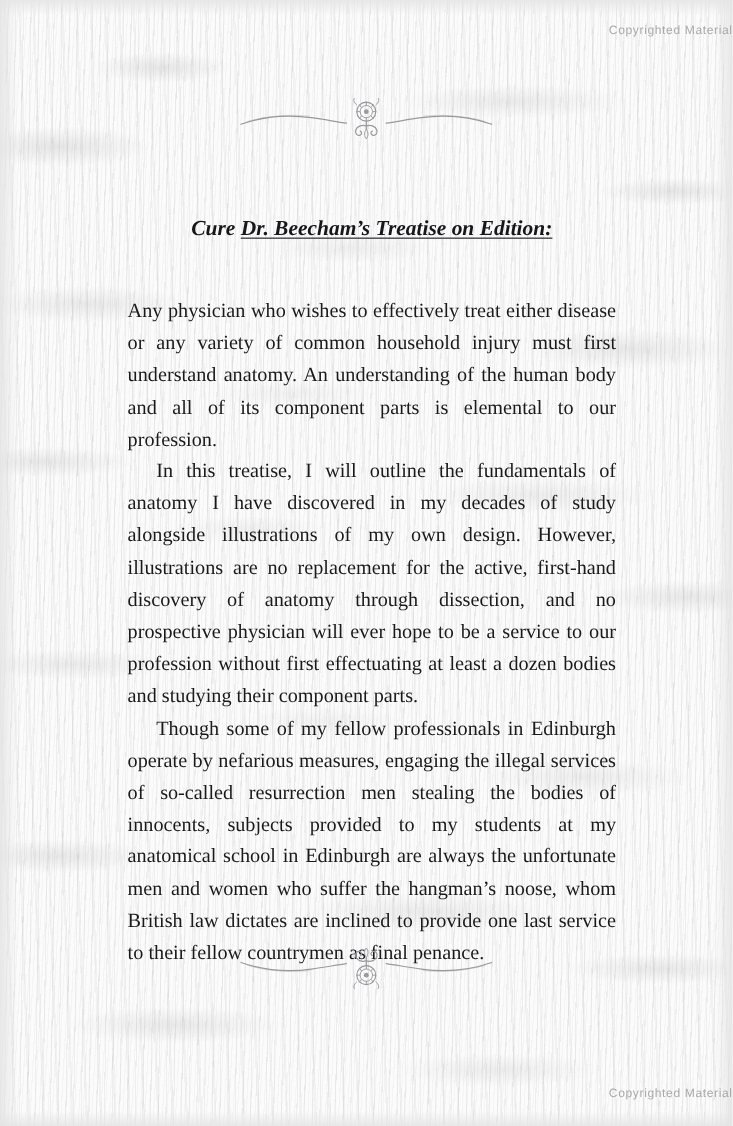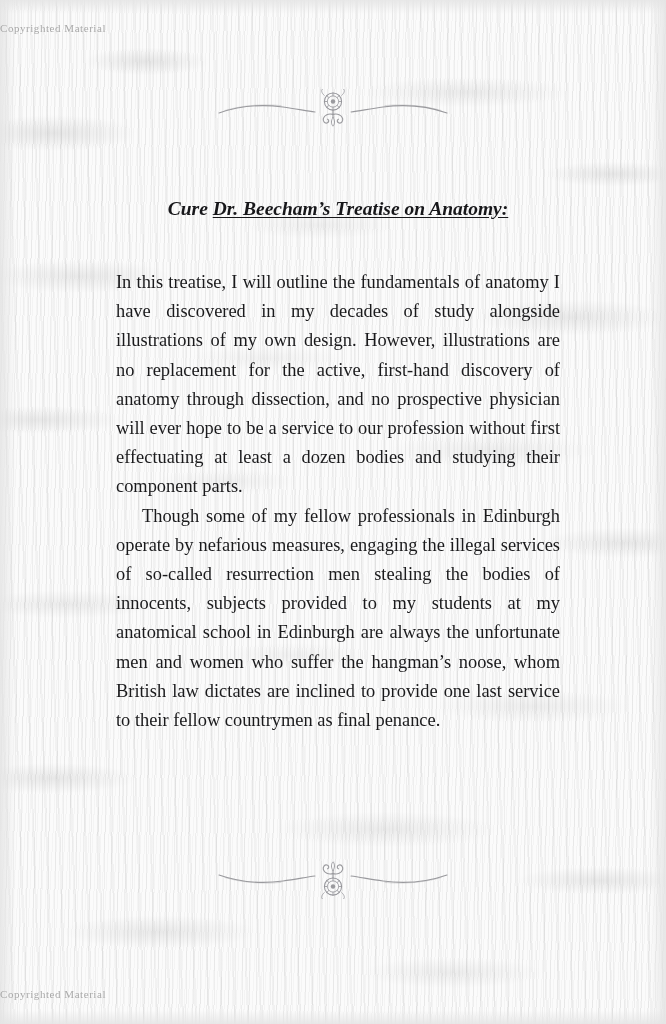--- a/index.html
+++ b/index.html
@@ -78,22 +78,22 @@
       linear-gradient(to left,  rgba(228,228,228,.85) 0px, rgba(228,228,228,0) 16px),
       linear-gradient(to bottom, rgba(230,230,230,.92) 0px, rgba(230,230,230,0) 14px),
       linear-gradient(to top,    rgba(230,230,230,.92) 0px, rgba(230,230,230,0) 14px);
   }
 
   
   .watermark {
     position: absolute;
     left: 0;
     width: 666px;
-    text-align: left;
-    font-family: Liberation Serif, serif;
+    text-align: right;
+    font-family: Liberation Sans, sans-serif;
     font-size: 11px;
     letter-spacing: .55px;
     color: #a9a9a9;
     user-select: none;
   }
   #watermark-top    { top: 22px; }
   #watermark-bottom { top: 988px; }
 
   
   .ornament {
@@ -191,24 +191,25 @@
           <path d="M0 6.4 C4.6 5.2 8.6 7.0 9.6 10.4 C10.4 13.2 8.4 15.6 6.0 15.0 C4.0 14.5 3.6 12.0 5.4 11.2"></path>
           <path d="M0 9.5 C-2.2 12.4 -2.0 16.0 0 18.2 C2.0 16.0 2.2 12.4 0 9.5" stroke-width="0.9"></path>
         </g>
       </g>
     </svg>
   </div>
 
   <div id="content">
 
     <div id="heading">
-      <span class="hl"><span>Cure </span><span class="ul">Dr. Beecham’s Treatise on Anatomy:</span></span>
+      <span class="hl"><span>Cure </span><span class="ul">Dr. Beecham’s Treatise on Edition:</span></span>
     </div>
 
     <div id="body-copy">
+      <p>Any physician who wishes to effectively treat either disease or any variety of common household injury must first understand anatomy. An understanding of the human body and all of its component parts is elemental to our profession.</p>
       <p>In this treatise, I will outline the fundamentals of anatomy I have discovered in my decades of study alongside illustrations of my own design. However, illustrations are no replacement for the active, first-hand discovery of anatomy through dissection, and no prospective physician will ever hope to be a service to our profession without first effectuating at least a dozen bodies and studying their component parts.</p>
       <p>Though some of my fellow professionals in Edinburgh operate by nefarious measures, engaging the illegal services of so-called resurrection men stealing the bodies of innocents, subjects provided to my students at my anatomical school in Edinburgh are always the unfortunate men and women who suffer the hangman’s noose, whom British law dictates are inclined to provide one last service to their fellow countrymen as final penance.</p>
     </div>
 
   </div>
 
   <div class="ornament" id="ornament-bottom">
     <svg class="orn-svg" width="232" height="40" viewBox="0 0 232 40">
       <g fill="none" stroke="#9a9a9e" stroke-width="1.1" stroke-linecap="round">
         <path d="M2 24 C22 17 44 15 66 18 C78 19.6 88 21.6 98 23"></path>

